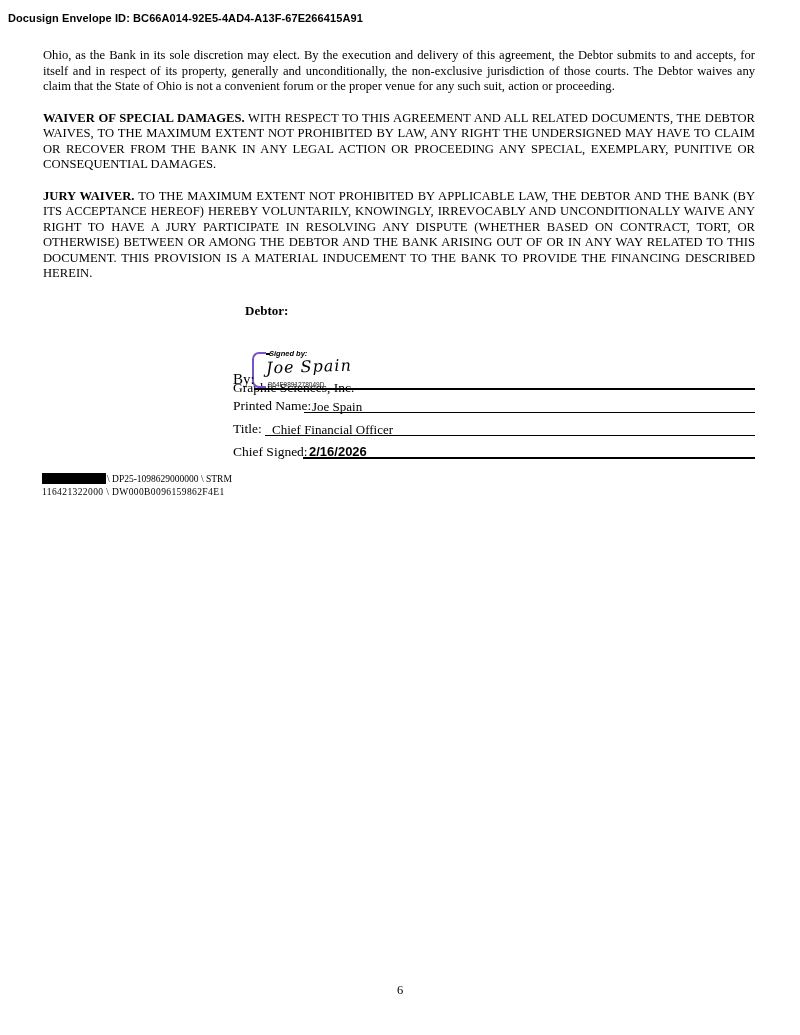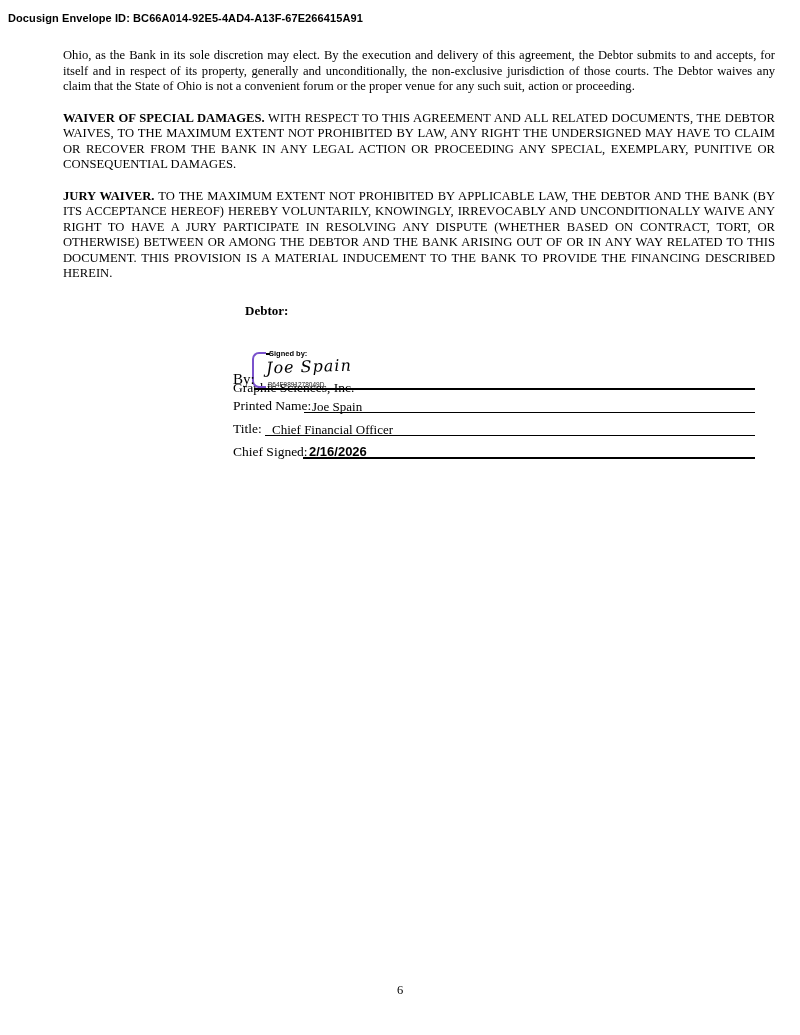--- a/index.html
+++ b/index.html
@@ -25,21 +25,20 @@
     color: #000000;
   }
   .body-text {
     position: absolute;
     left: 43px;
     top: 48px;
     width: 712px;
     font-size: 12.6px;
     line-height: 15.5px;
     text-align: justify;
-    margin-left: 20px;
   }
   .body-text p { margin-bottom: 16px; }
   .lead-bold { font-weight: bold; }
   .debtor-label {
     position: absolute; left: 245px; top: 303px;
     font-weight: bold; font-size: 13px;
   }
   .company-name {
     position: absolute; left: 233px; top: 336px;
     font-size: 13.5px;
@@ -51,21 +50,21 @@
     position: absolute; left: 0; top: 3px;
     width: 14px; height: 36px;
     border-left: 2px solid var(--ds-accent, #7a52cc);
     border-top: 2px solid var(--ds-accent, #7a52cc);
     border-bottom: 2px solid var(--ds-accent, #7a52cc);
     border-radius: 7px 0 0 7px;
   }
   .signed-by-label {
     position: absolute; left: 17px; top: 0px;
     font-family: "Liberation Sans", sans-serif;
-    font-weight: bold; font-size: 7.5px; color: #000;
+    font-weight: bold; font-size: 7.5px; color: #000; font-style: italic;
   }
   .signed-by-dash {
     position: absolute; left: 14px; top: 4px; width: 4px; height: 1.5px; background: #000;
   }
   .sig-script {
     position: absolute; left: 14px; top: 8px;
     font-family: "DejaVu Serif", serif;
     font-style: italic;
     font-size: 16px;
     transform: rotate(-2deg);
@@ -148,16 +147,20 @@
   <div class="line pn-line"></div>
 
   <div class="row-label ti-label">Title:</div>
   <div class="row-value ti-value">Chief Financial Officer</div>
   <div class="line ti-line"></div>
 
   <div class="row-label ds-label">Chief Signed:</div>
   <div class="row-value ds-value">2/16/2026</div>
   <div class="line ds-line"></div>
 
+  <div class="footer-codes">
+    <div><span class="redact-box"></span><span>\ DP25-1098629000000 \ STRM</span></div>
+    <div class="code-line2">116421322000 \ DW000B0096159862F4E1</div>
+  </div>
 
   <div class="page-number">6</div>
 
 </div>
 
 </body></html>

